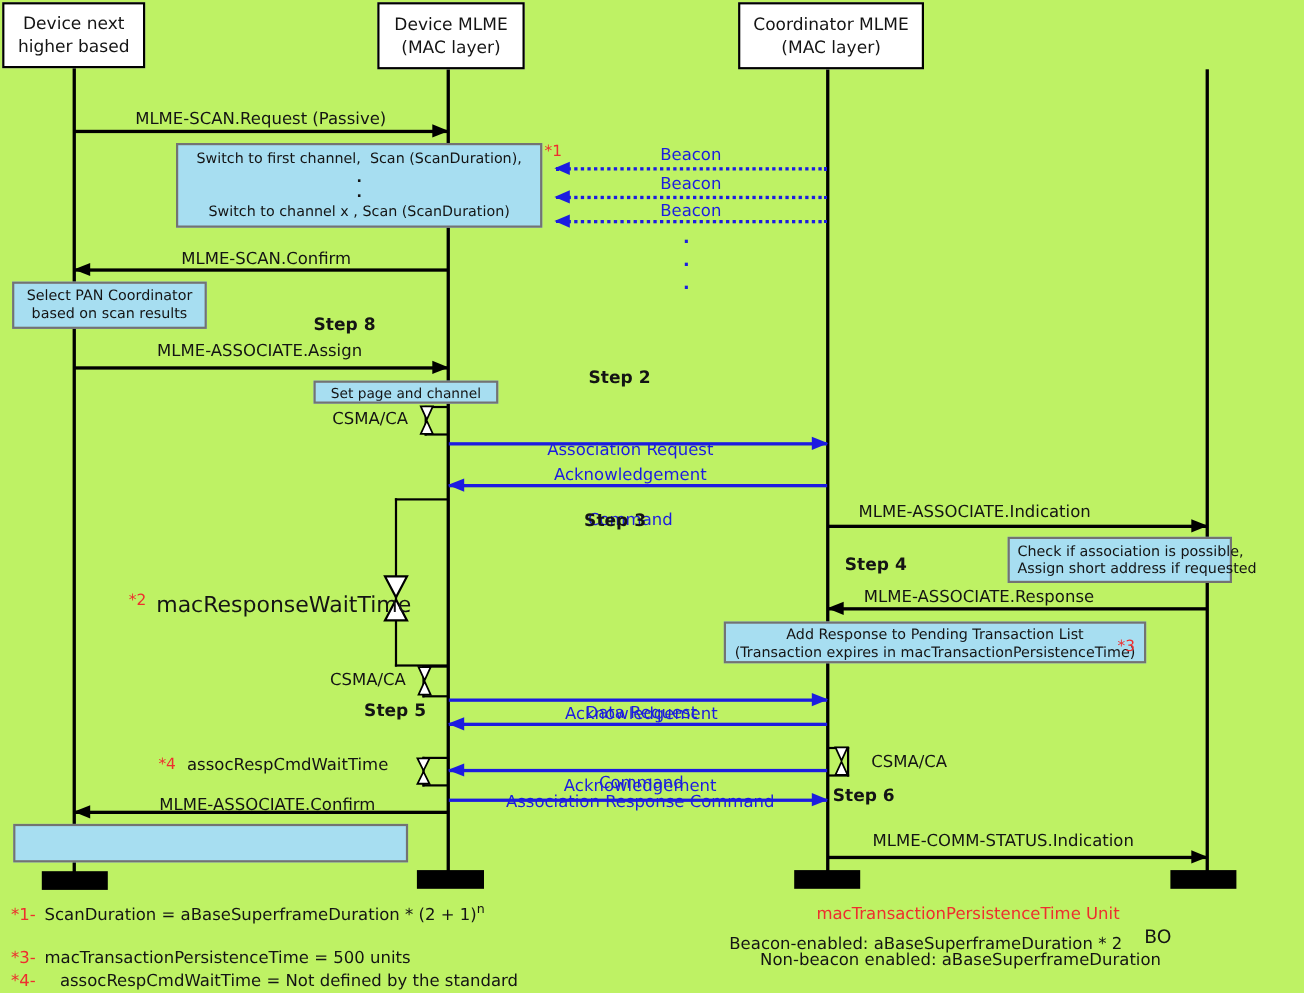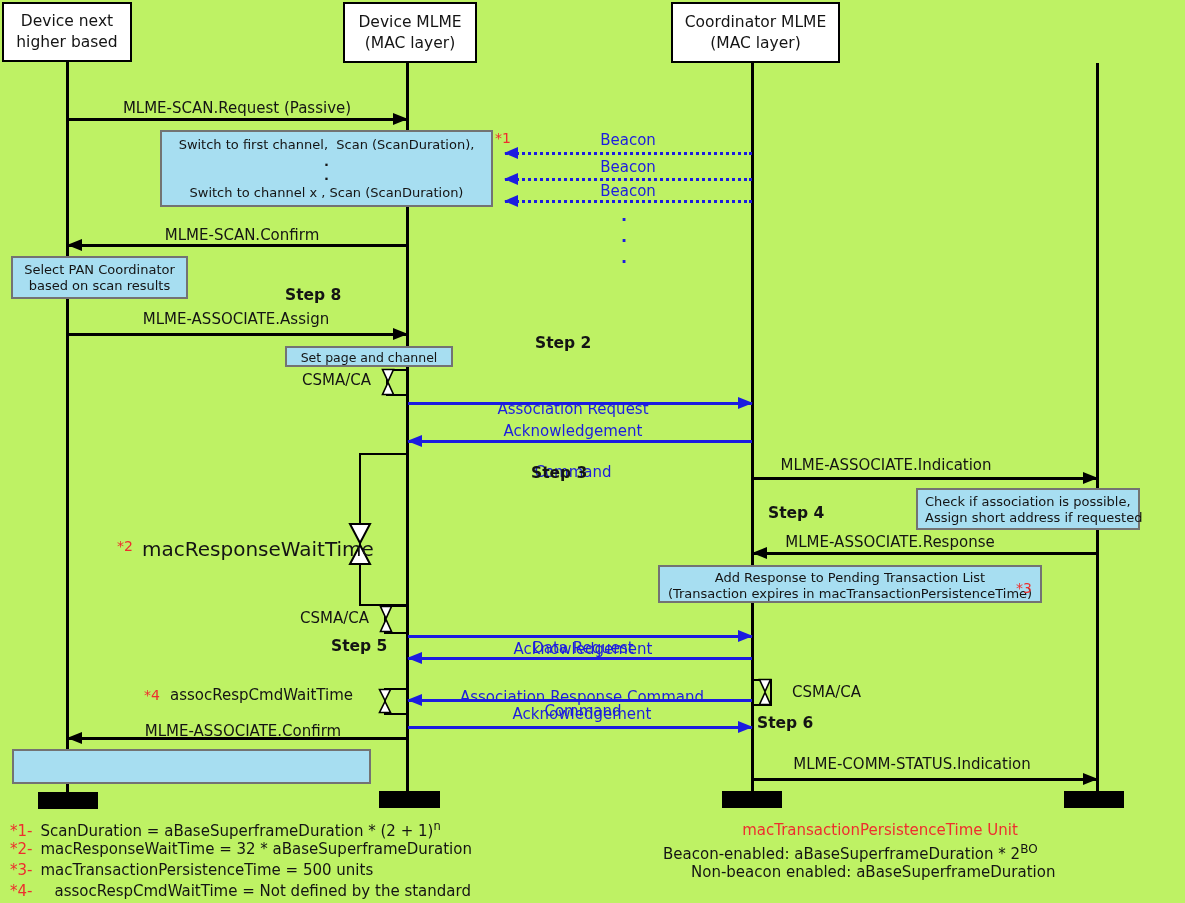--- a/index.html
+++ b/index.html
@@ -54,21 +54,21 @@
   .red{color:var(--red);}
   .brk{position:absolute;border:2.4px solid #000;box-sizing:border-box;background:transparent;}
   .brk.no-r{border-right:none;}
   .brk.no-l{border-left:none;}
   .hg{position:absolute;}
   .dotcol{position:absolute;color:var(--blue);font-size:16px;font-weight:bold;line-height:21px;text-align:center;}
   .fnote{position:absolute;font-size:15px;white-space:nowrap;}
   .fnote .ft{margin-left:8px;}
   .fnote .ft.ind{margin-left:22px;}
   .sup{font-size:11.5px;vertical-align:super;}
-  .supbo{font-size:12px;vertical-align:super;}
+  .supbo{font-size:17px;vertical-align:super;margin-left:20px;}
 </style>
 </head>
 <body>
 
 <div class="canvas">
 
   <div class="lifeline" style="left:66px;top:62px;height:731px"></div>
   <div class="lifeline" style="left:406px;top:63px;height:730px"></div>
   <div class="lifeline" style="left:751px;top:63px;height:730px"></div>
   <div class="lifeline" style="left:1096px;top:63px;height:730px"></div>
@@ -151,21 +151,21 @@
   <div class="brk no-r" style="left:359px;top:453px;width:48px;height:153px"></div>
   <svg class="hg" style="left:348px;top:522px" width="24" height="44" viewBox="0 0 24 44">
     <path d="M2 2 h20 l-10 19 z M2 42 h20 l-10 -19 z" fill="#fff" stroke="#000" stroke-width="2"></path>
   </svg>
   <div class="marker" style="left:117px;top:538px">*2</div>
   <div class="plain" style="left:142px;top:537px;font-size:20px">macResponseWaitTime</div>
 
   <div class="msg" style="left:886px;top:456px">MLME-ASSOCIATE.Indication</div>
   <div class="arrow r" style="left:753px;top:477px;width:344px"></div>
 
-  <div class="note" style="left:916px;top:488px;width:224px;height:42px;text-align:left;padding:4px 0 0 7px">
+  <div class="note" style="left:916px;top:488px;width:204px;height:42px;text-align:left;padding:4px 0 0 7px">
     <div class="ln">Check if association is possible,</div>
     <div class="ln">Assign short address if requested</div>
   </div>
 
   <div class="step" style="left:768px;top:504px">Step 4</div>
   <div class="msg" style="left:890px;top:533px">MLME-ASSOCIATE.Response</div>
   <div class="arrow l" style="left:753px;top:552px;width:344px"></div>
 
   <div class="note" style="left:658px;top:565px;width:384px;height:38px;padding-top:3px">
     <div class="ln">Add Response to Pending Transaction List</div>
@@ -194,41 +194,38 @@
   </svg>
   <div class="plain" style="left:792px;top:683px">CSMA/CA</div>
 
   <div class="marker" style="left:144px;top:687px">*4</div>
   <div class="plain" style="left:170px;top:686px">assocRespCmdWaitTime</div>
   <div class="brk no-r" style="left:384px;top:688px;width:23px;height:27px"></div>
   <svg class="hg" style="left:378px;top:688px" width="14" height="26" viewBox="0 0 14 26">
     <path d="M1.5 1.5 h11 l-5.5 11 z M1.5 24.5 h11 l-5.5 -11 z" fill="#fff" stroke="#000" stroke-width="1.6"></path>
   </svg>
 
-  <div class="msg blue" style="left:582px;top:688px">Association Response Command</div>
+  <div class="msg blue" style="left:582px;top:720px">Association Response Command</div>
   <div class="arrow blue l" style="left:408px;top:699px;width:344px"></div>
   <div class="step" style="left:757px;top:714px">Step 6</div>
   <div class="msg blue" style="left:582px;top:705px">Acknowledgement</div>
   <div class="arrow blue r" style="left:408px;top:726px;width:344px"></div>
 
   <div class="msg" style="left:243px;top:722px">MLME-ASSOCIATE.Confirm</div>
   <div class="arrow l" style="left:68px;top:737px;width:339px"></div>
 
   <div class="note" style="left:12px;top:749px;width:359px;height:35px;padding-top:2px">
   </div>
 
   <div class="msg" style="left:912px;top:755px">MLME-COMM-STATUS.Indication</div>
   <div class="arrow r" style="left:753px;top:778px;width:344px"></div>
 
   <div class="fnote" style="left:10px;top:819px">
     <span class="red">*1-</span><span class="ft">ScanDuration = aBaseSuperframeDuration * (2  + 1)</span><span class="sup">n</span>
   </div>
-  <div class="fnote" style="left:10px;top:840px">
-    <span class="red">*2-</span><span class="ft">macResponseWaitTime = 32 * aBaseSuperframeDuration</span>
-  </div>
   <div class="fnote" style="left:10px;top:861px">
     <span class="red">*3-</span><span class="ft">macTransactionPersistenceTime = 500 units</span>
   </div>
   <div class="fnote" style="left:10px;top:882px">
     <span class="red">*4-</span><span class="ft ind">assocRespCmdWaitTime = Not defined by the standard</span>
   </div>
 
   <div class="fnote red" style="left:880px;top:821px;transform:translateX(-50%)">macTransactionPersistenceTime Unit</div>
   <div class="fnote" style="left:663px;top:842px">
     <span>Beacon-enabled: aBaseSuperframeDuration * 2</span><span class="supbo">BO</span>

